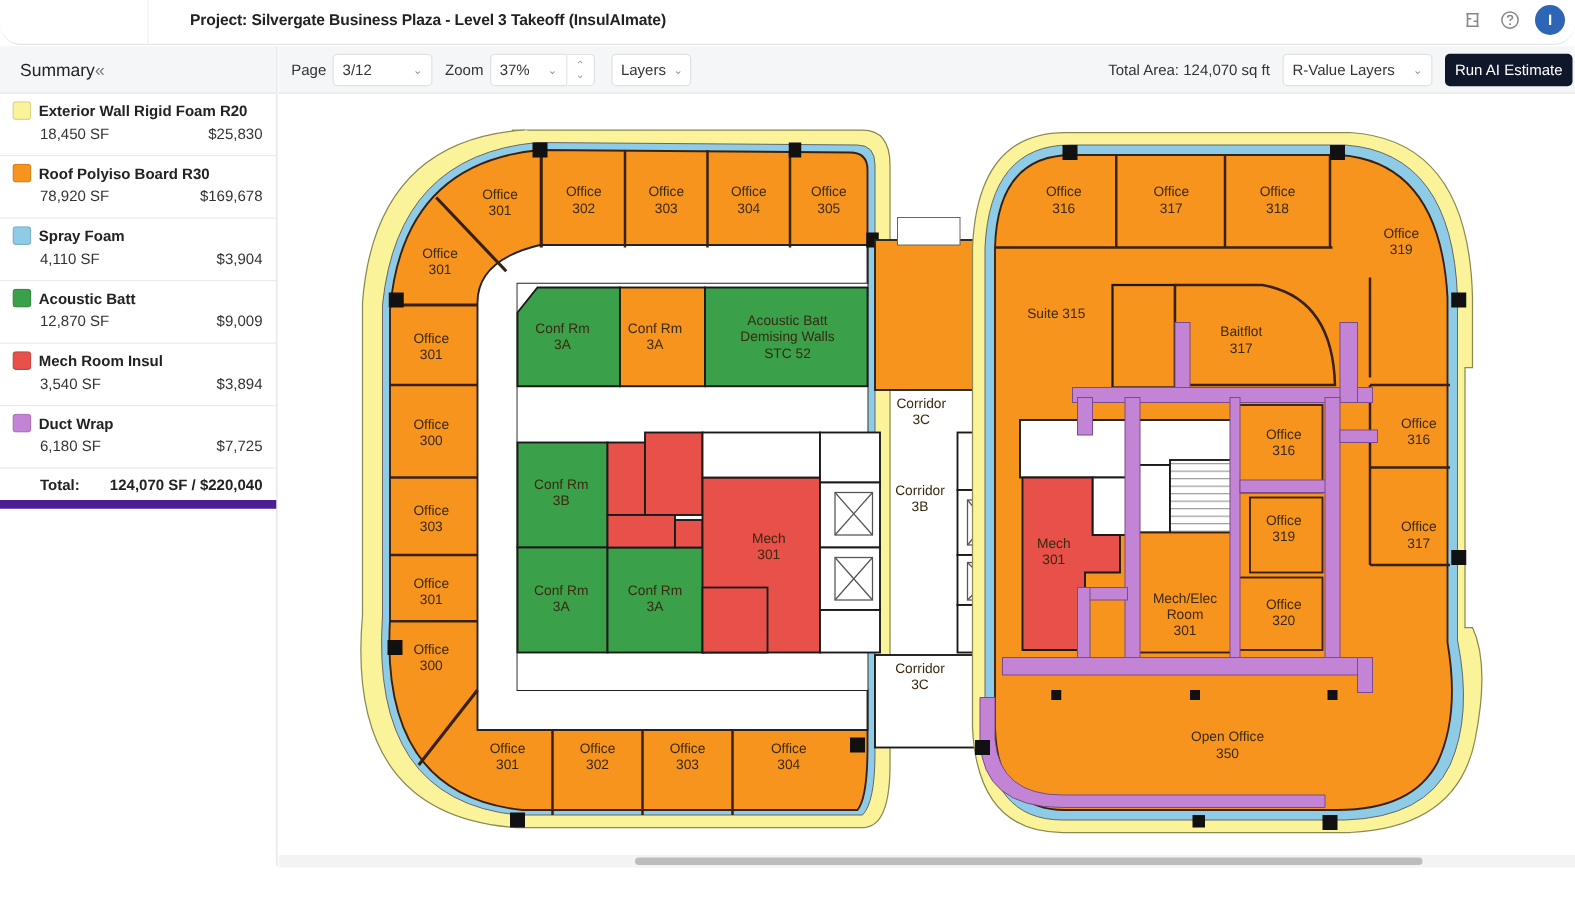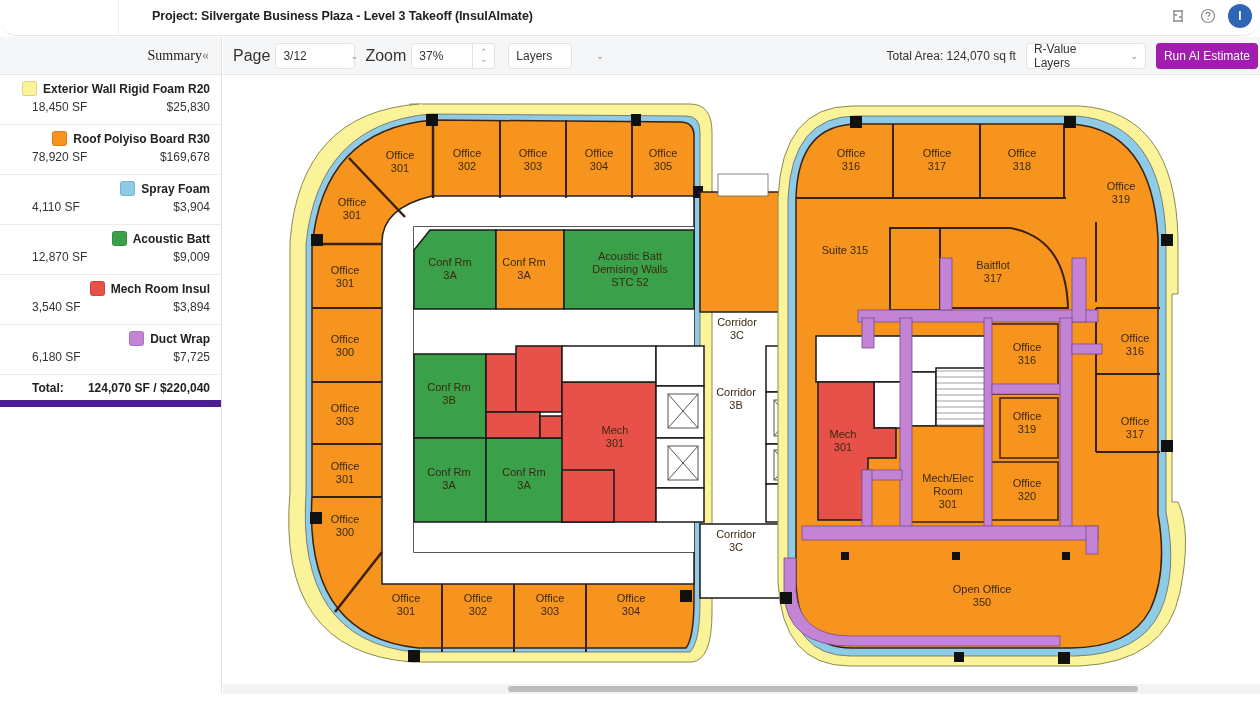--- a/index.html
+++ b/index.html
@@ -5,38 +5,38 @@
   * { box-sizing: border-box; margin: 0; padding: 0; }
   html, body { width: 1260px; height: 720px; overflow: hidden; background: #ffffff; font-family: "Liberation Sans", sans-serif; color: #222; }
   .topbar { position: absolute; left: 0; top: 0; width: 1260px; height: 36px; background: #fff; border-bottom: 1px solid #e6e6e6; border-radius: 17px; }
   .topbar .title { position: absolute; left: 152px; top: 9px; font-size: 12.5px; font-weight: 700; color: #222; letter-spacing: -0.1px; }
   .topbar .logo-sep { position: absolute; left: 118px; top: 0; width: 1px; height: 36px; background: #f0f0f0; }
   .top-icons { position: absolute; right: 8px; top: 4px; display: flex; align-items: center; gap: 10px; }
   .ticon { width: 20px; height: 20px; display: flex; align-items: center; justify-content: center; cursor: pointer; }
   .avatar { width: 24px; height: 24px; border-radius: 50%; background: #2f65b5; color: #fff; font-size: 12px; font-weight: 700; display: flex; align-items: center; justify-content: center; }
 
   .sidebar { position: absolute; left: 0; top: 37px; width: 222px; height: 656px; background: #fff; border-right: 1px solid #e3e3e3; }
-  .sb-head { height: 38px; display: flex; align-items: center; justify-content: flex-end; padding: 0 12px 0 6px; background: #f5f6f7; border-bottom: 1px solid #e6e6e6; font-family: Liberation Serif, serif; }
+  .sb-head { height: 38px; display: flex; align-items: center; justify-content: flex-start; padding: 0 12px 0 16px; background: #f5f6f7; border-bottom: 1px solid #e6e6e6; }
   .sb-head .h { font-size: 14px; color: #222; }
   .sb-head .collapse { color: #777; font-size: 14px; cursor: pointer; }
   .item { height: 50px; border-bottom: 1px solid #ececec; padding: 6px 11px 0 10px; }
-  .item .row1 { display: flex; align-items: center; gap: 6px; justify-content: flex-end; }
+  .item .row1 { display: flex; align-items: center; gap: 6px; }
   .swatch { width: 15px; height: 15px; border-radius: 3px; border: 1px solid rgba(0,0,0,0.12); }
   .item .name { font-size: 12px; font-weight: 700; color: #222; }
   .item .row2 { display: flex; justify-content: space-between; font-size: 12px; color: #333; margin-top: 4px; padding-left: 22px; }
   .total { height: 32px; display: flex; align-items: center; justify-content: space-between; padding: 0 11px 0 32px; font-size: 12px; font-weight: 700; border-bottom: 7px solid #4c1d95; }
 
   .toolbar { position: absolute; left: 223px; top: 37px; width: 1037px; height: 38px; background: #f5f6f7; border-bottom: 1px solid #e6e6e6; display: flex; align-items: center; }
-  .tb-label { font-size: 16px; color: #333; margin-left: 10px; margin-right: 5px; }
-  .select { height: 26px; background: #fff; border: 1px solid #e2e2e2; border-radius: 4px; display: flex; align-items: center; justify-content: space-between; padding: 0 7px; font-size: 12px; color: #333; cursor: pointer; gap: 38px; }
+  .tb-label { font-size: 12px; color: #333; margin-left: 10px; margin-right: 5px; }
+  .select { height: 26px; background: #fff; border: 1px solid #e2e2e2; border-radius: 4px; display: flex; align-items: center; justify-content: space-between; padding: 0 7px; font-size: 12px; color: #333; cursor: pointer; }
   .chev { font-size: 9px; color: #888; margin-left: 6px; }
   .stepper { width: 22px; height: 26px; background: #fff; border: 1px solid #e2e2e2; border-left: none; border-radius: 0 4px 4px 0; display: flex; align-items: center; justify-content: center; color: #999; font-size: 9px; line-height: 7px; flex-direction: column; cursor: pointer; }
   .spacer { flex: 1; }
   .total-area { font-size: 12px; color: #333; margin-right: 10px; }
-  .run-btn { height: 26px; background: #a21caf; color: #fff; font-size: 12px; border: none; border-radius: 4px; padding: 0 8px; margin-right: 2px; margin-left: 10px; cursor: pointer; font-family: "Liberation Sans", sans-serif; }
+  .run-btn { height: 26px; background: #0f172a; color: #fff; font-size: 12px; border: none; border-radius: 4px; padding: 0 8px; margin-right: 2px; margin-left: 10px; cursor: pointer; font-family: "Liberation Sans", sans-serif; }
 
   .canvas { position: absolute; left: 223px; top: 88px; width: 1037px; height: 608px; background: #fff; overflow: hidden; }
   .hscroll { position: absolute; left: 223px; top: 684px; width: 1037px; height: 10px; background: #f3f3f3; }
   .hscroll .thumb { position: absolute; left: 285px; top: 2px; width: 630px; height: 6px; background: #bdbdbd; border-radius: 3px; cursor: pointer; }
   svg text { font-family: "Liberation Sans", sans-serif; font-size: 11px; fill: #3a2a10; text-anchor: middle; }
 </style>
 </head>
 <body>
 
 <div class="topbar">

